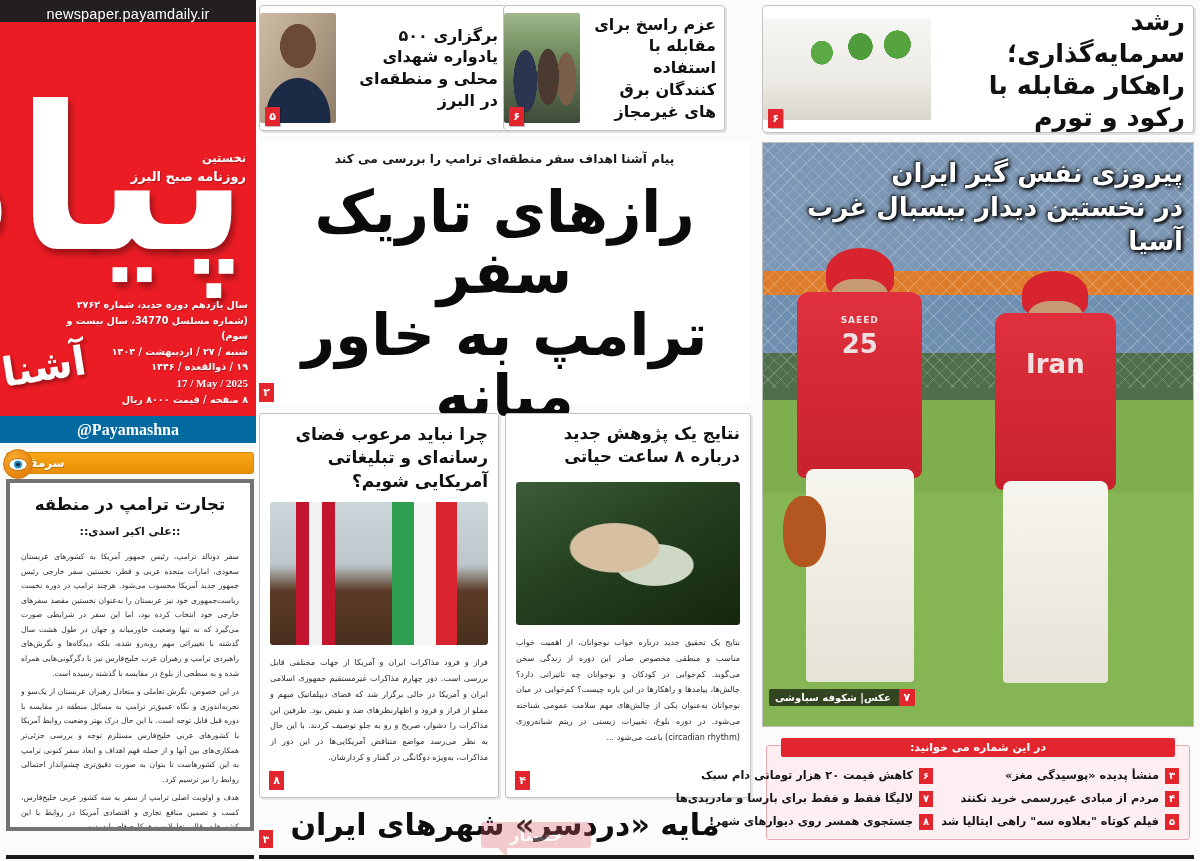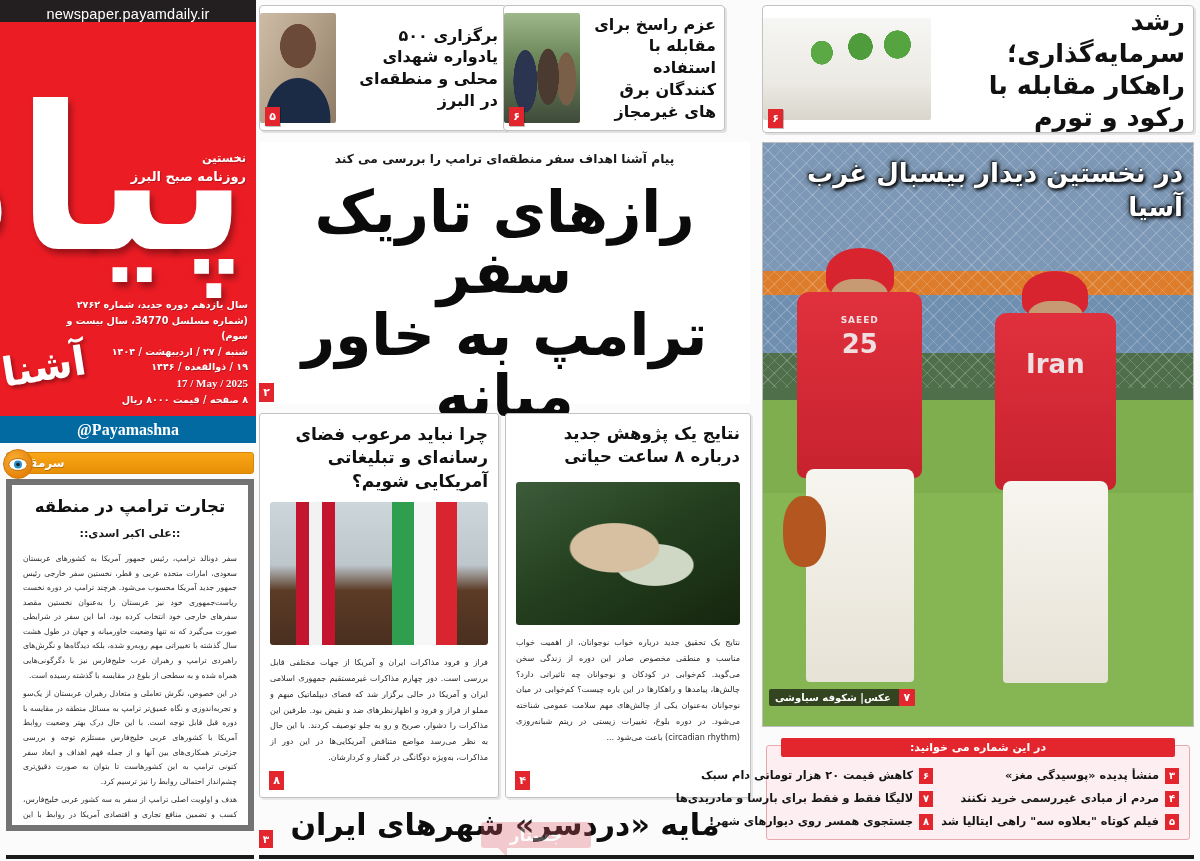--- a/index.html
+++ b/index.html
@@ -100,21 +100,21 @@
     width: 30px; height: 30px; border-radius: 50%;
     background: radial-gradient(circle at 38% 35%, #fbb034, #e5820b 70%);
     border: 1px solid #d0780a;
     display: flex; align-items: center; justify-content: center;
   }
   .eye-icon svg { display: block; }
   .ed-body {
     margin-top: 5px;
     height: 352px;
     background: #ffffff;
-    border: 6px solid #737373;
+    border: 4px solid #737373;
     padding: 12px 11px 8px 11px;
     overflow: hidden;
   }
   .ed-title {
     text-align: center; font-size: 16.5px; font-weight: bold;
     color: #111; margin-bottom: 11px; letter-spacing: -.3px;
   }
   .ed-author {
     text-align: center; font-size: 11px; font-weight: bold;
     color: #1a1a1a; margin-bottom: 12px;
@@ -542,20 +542,21 @@
     <div class="player p-right">
       <div class="cap"></div>
       <div class="head"></div>
       <div class="torso">
         <div class="jersey-num">Iran</div>
       </div>
       <div class="legs"></div>
     </div>
 
     <div class="feature-head">
+      <div>پیروزی نفس گیر ایران</div>
       <div>در نخستین دیدار بیسبال غرب آسیا</div>
     </div>
 
     <div class="feature-caption">
       <div class="cap-badge">۷</div>
       <div class="cap-text">عکس| شکوفه سیاوشی</div>
     </div>
   </div>
 
   <div class="issue">

